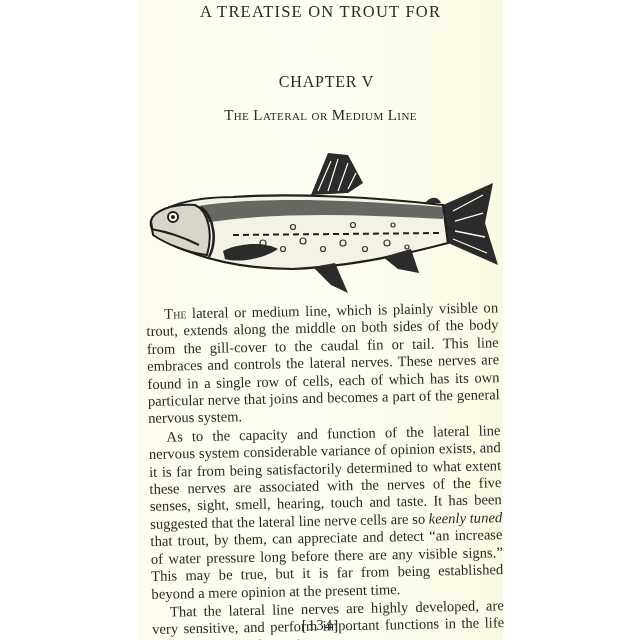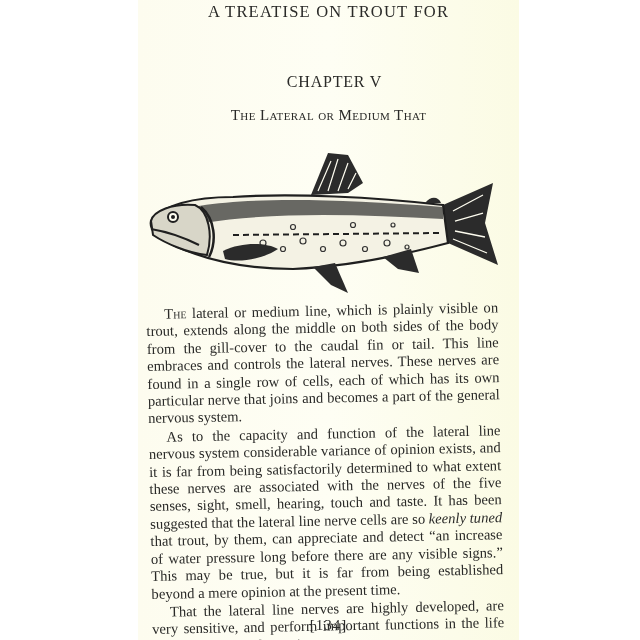--- a/index.html
+++ b/index.html
@@ -1,21 +1,20 @@
 <!DOCTYPE html>
 <html><head>
 <meta charset="utf-8">
 <style>
   html, body { margin:0; padding:0; }
   body { width:640px; height:640px; background:#ffffff; position:relative; overflow:hidden; }
   .page {
     position:absolute; left:138px; top:0; width:365px; height:640px;
     background:#fefdf0;
     background-image: linear-gradient(90deg, #fdfcef 0%, #fefef4 50%, #fbfbe4 100%);
-    padding-left: 16px;
   }
   .serif { font-family:"Liberation Serif","DejaVu Serif",serif; color:#2a2a28; }
   .running-head {
     position:absolute; left:0; right:0; top:2px; text-align:center;
     font-size:16.5px; letter-spacing:1.2px;
   }
   .chapter {
     position:absolute; left:0; right:0; top:73px; text-align:center;
     font-size:16px; letter-spacing:0.8px;margin-left:12px;
   }
@@ -38,21 +37,21 @@
     position:absolute; left:0; right:0; top:617px; text-align:center;
     font-size:15px; letter-spacing:1px;
   }
 </style>
 </head>
 <body>
 
 <div class="page">
   <div class="running-head serif">A TREATISE ON TROUT FOR</div>
   <div class="chapter serif">CHAPTER V</div>
-  <div class="chapter-sub serif">The Lateral or Medium That</div>
+  <div class="chapter-sub serif">The Lateral or Medium Line</div>
 
   <svg class="fish" viewBox="0 0 360 150">
 
     <path d="M168 50 L185 8 L205 10 L220 38 L205 48 Z" fill="#2b2b2b"></path>
     <path d="M175 46 L188 16 M185 46 L195 14 M195 46 L205 18 M205 44 L213 28" stroke="#fefdf0" stroke-width="1.2" fill="none"></path>
 
     <path d="M300 60 L350 38 L342 78 L355 120 L305 98 Z" fill="#2b2b2b"></path>
     <path d="M310 66 L340 50 M312 76 L340 68 M312 86 L342 92 M310 94 L344 108" stroke="#fefdf0" stroke-width="1.3" fill="none"></path>
 
     <path d="M8 76 C20 60 50 52 90 52 C150 48 230 52 300 60 L305 98 C260 110 200 122 150 124 C100 124 60 114 30 100 C15 92 6 86 8 76 Z" fill="#f4f2e4" stroke="#1f1f1f" stroke-width="2.2"></path>

